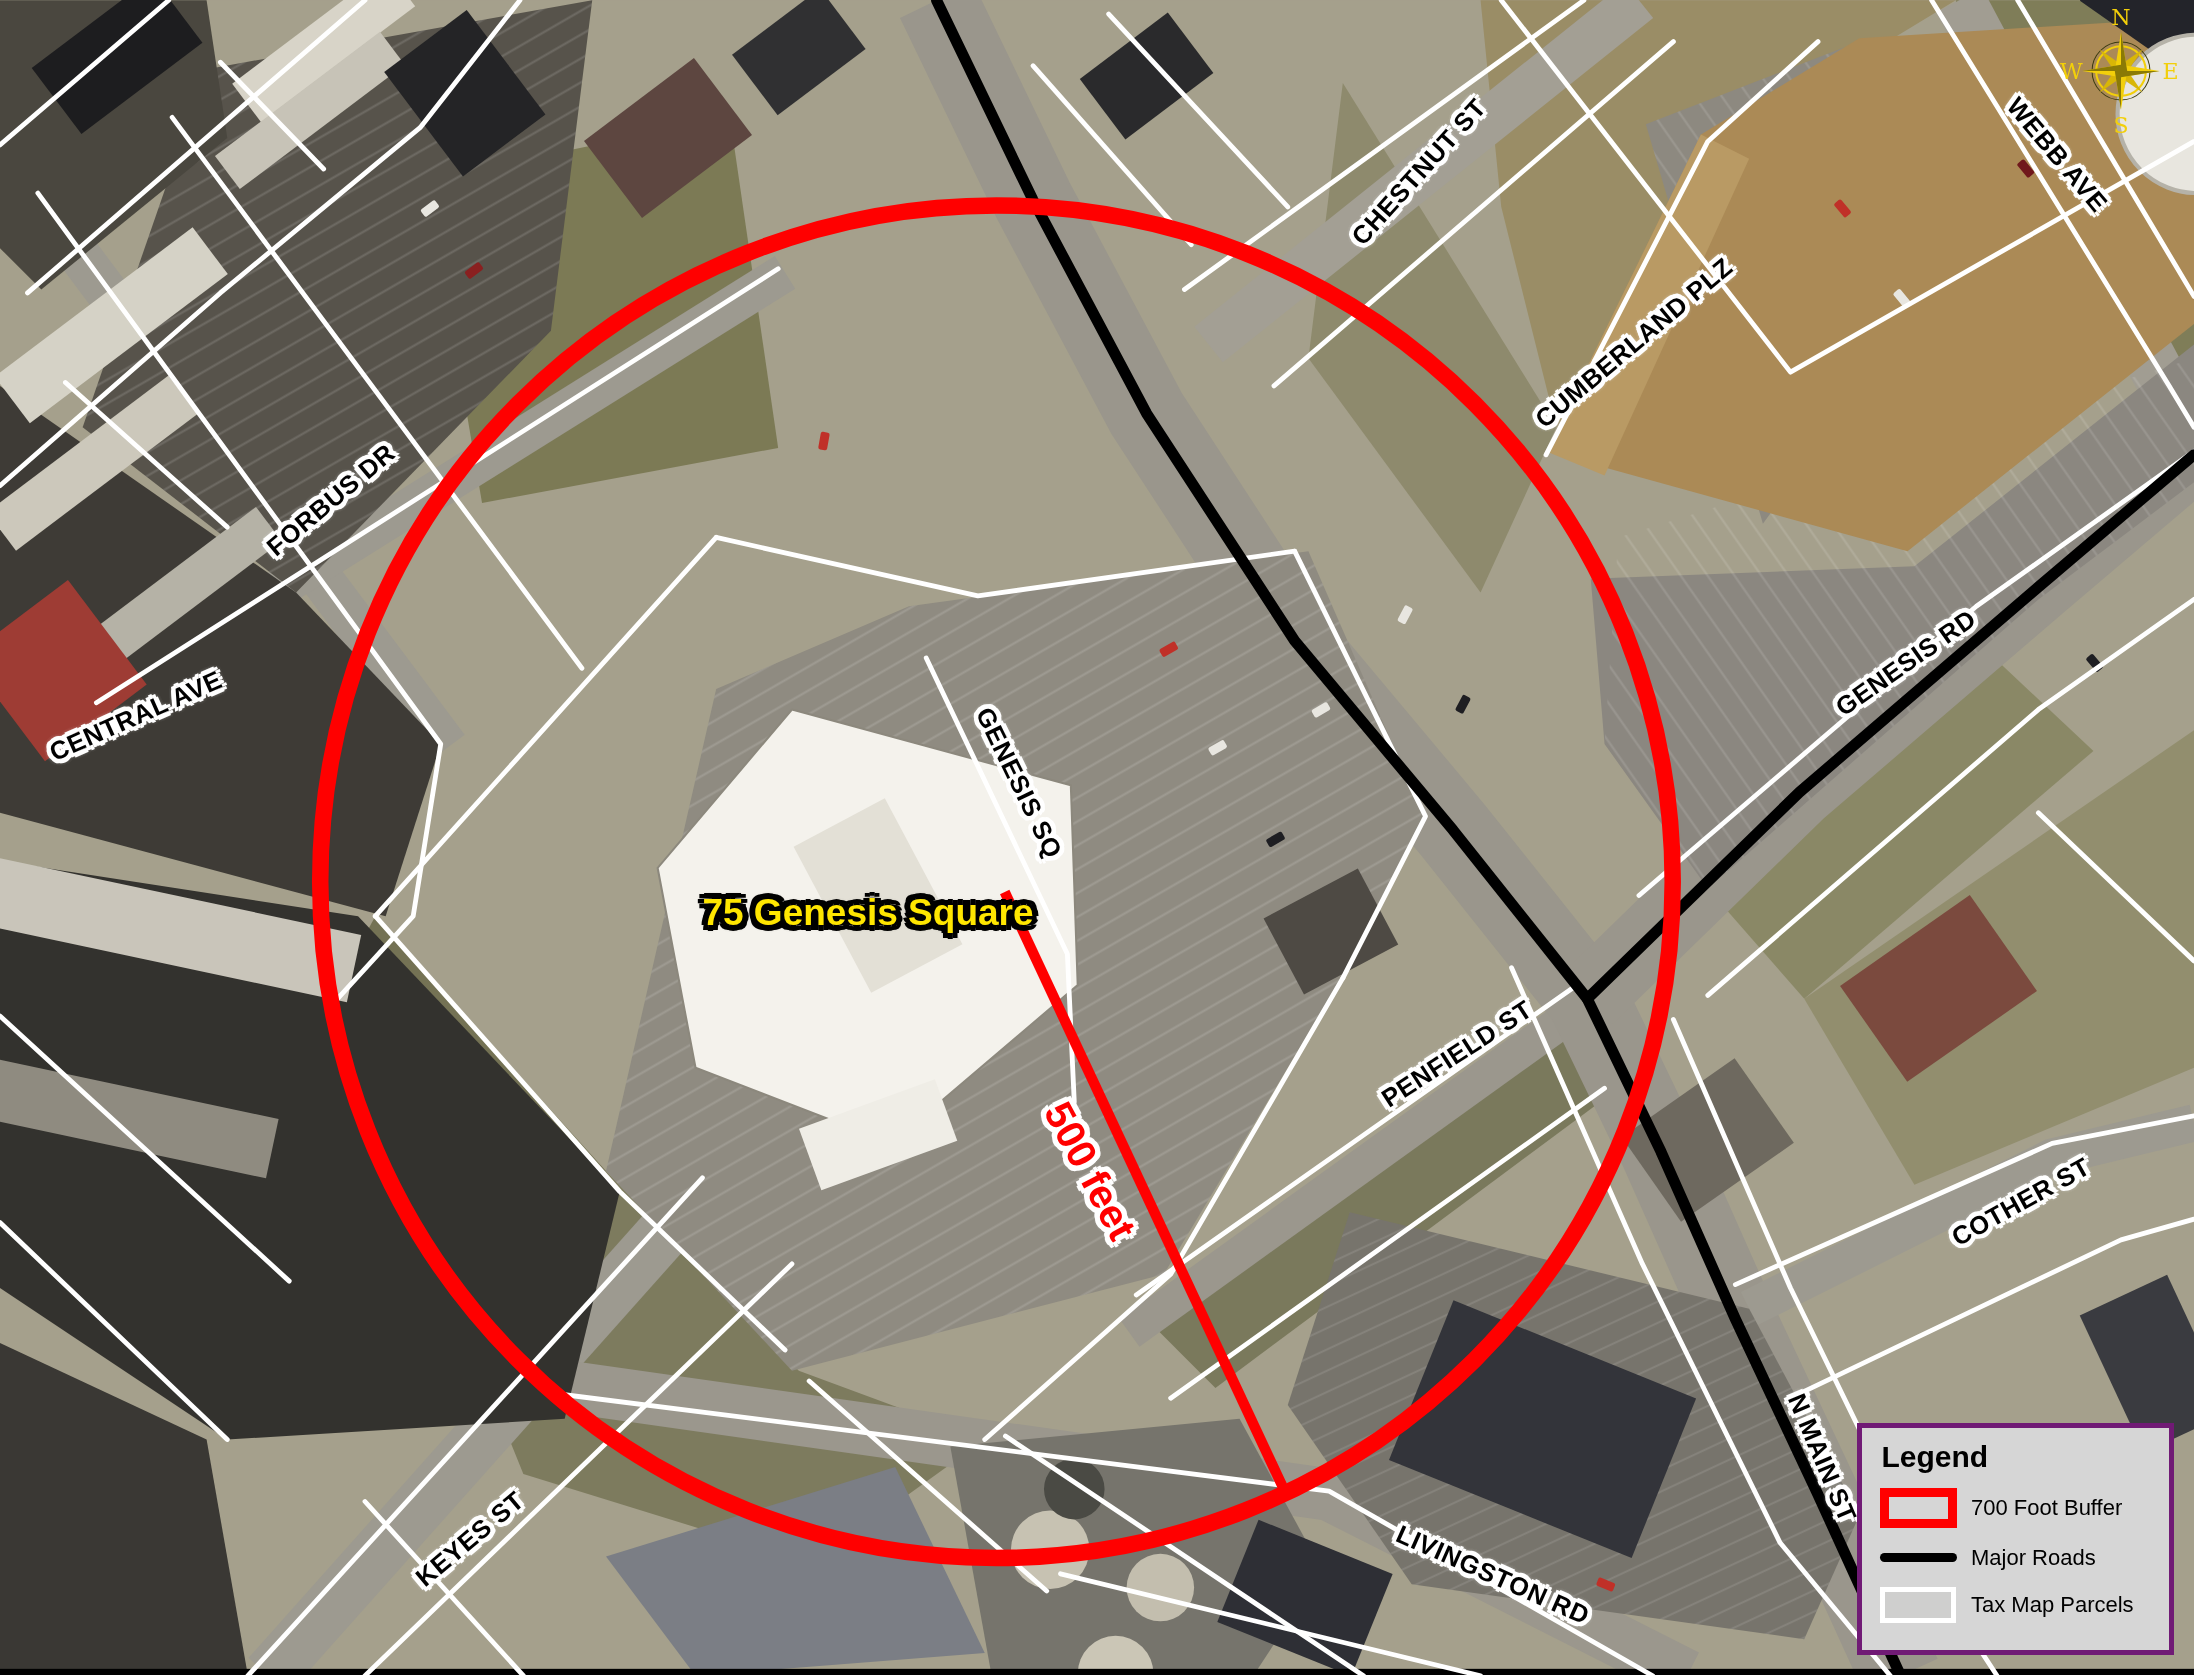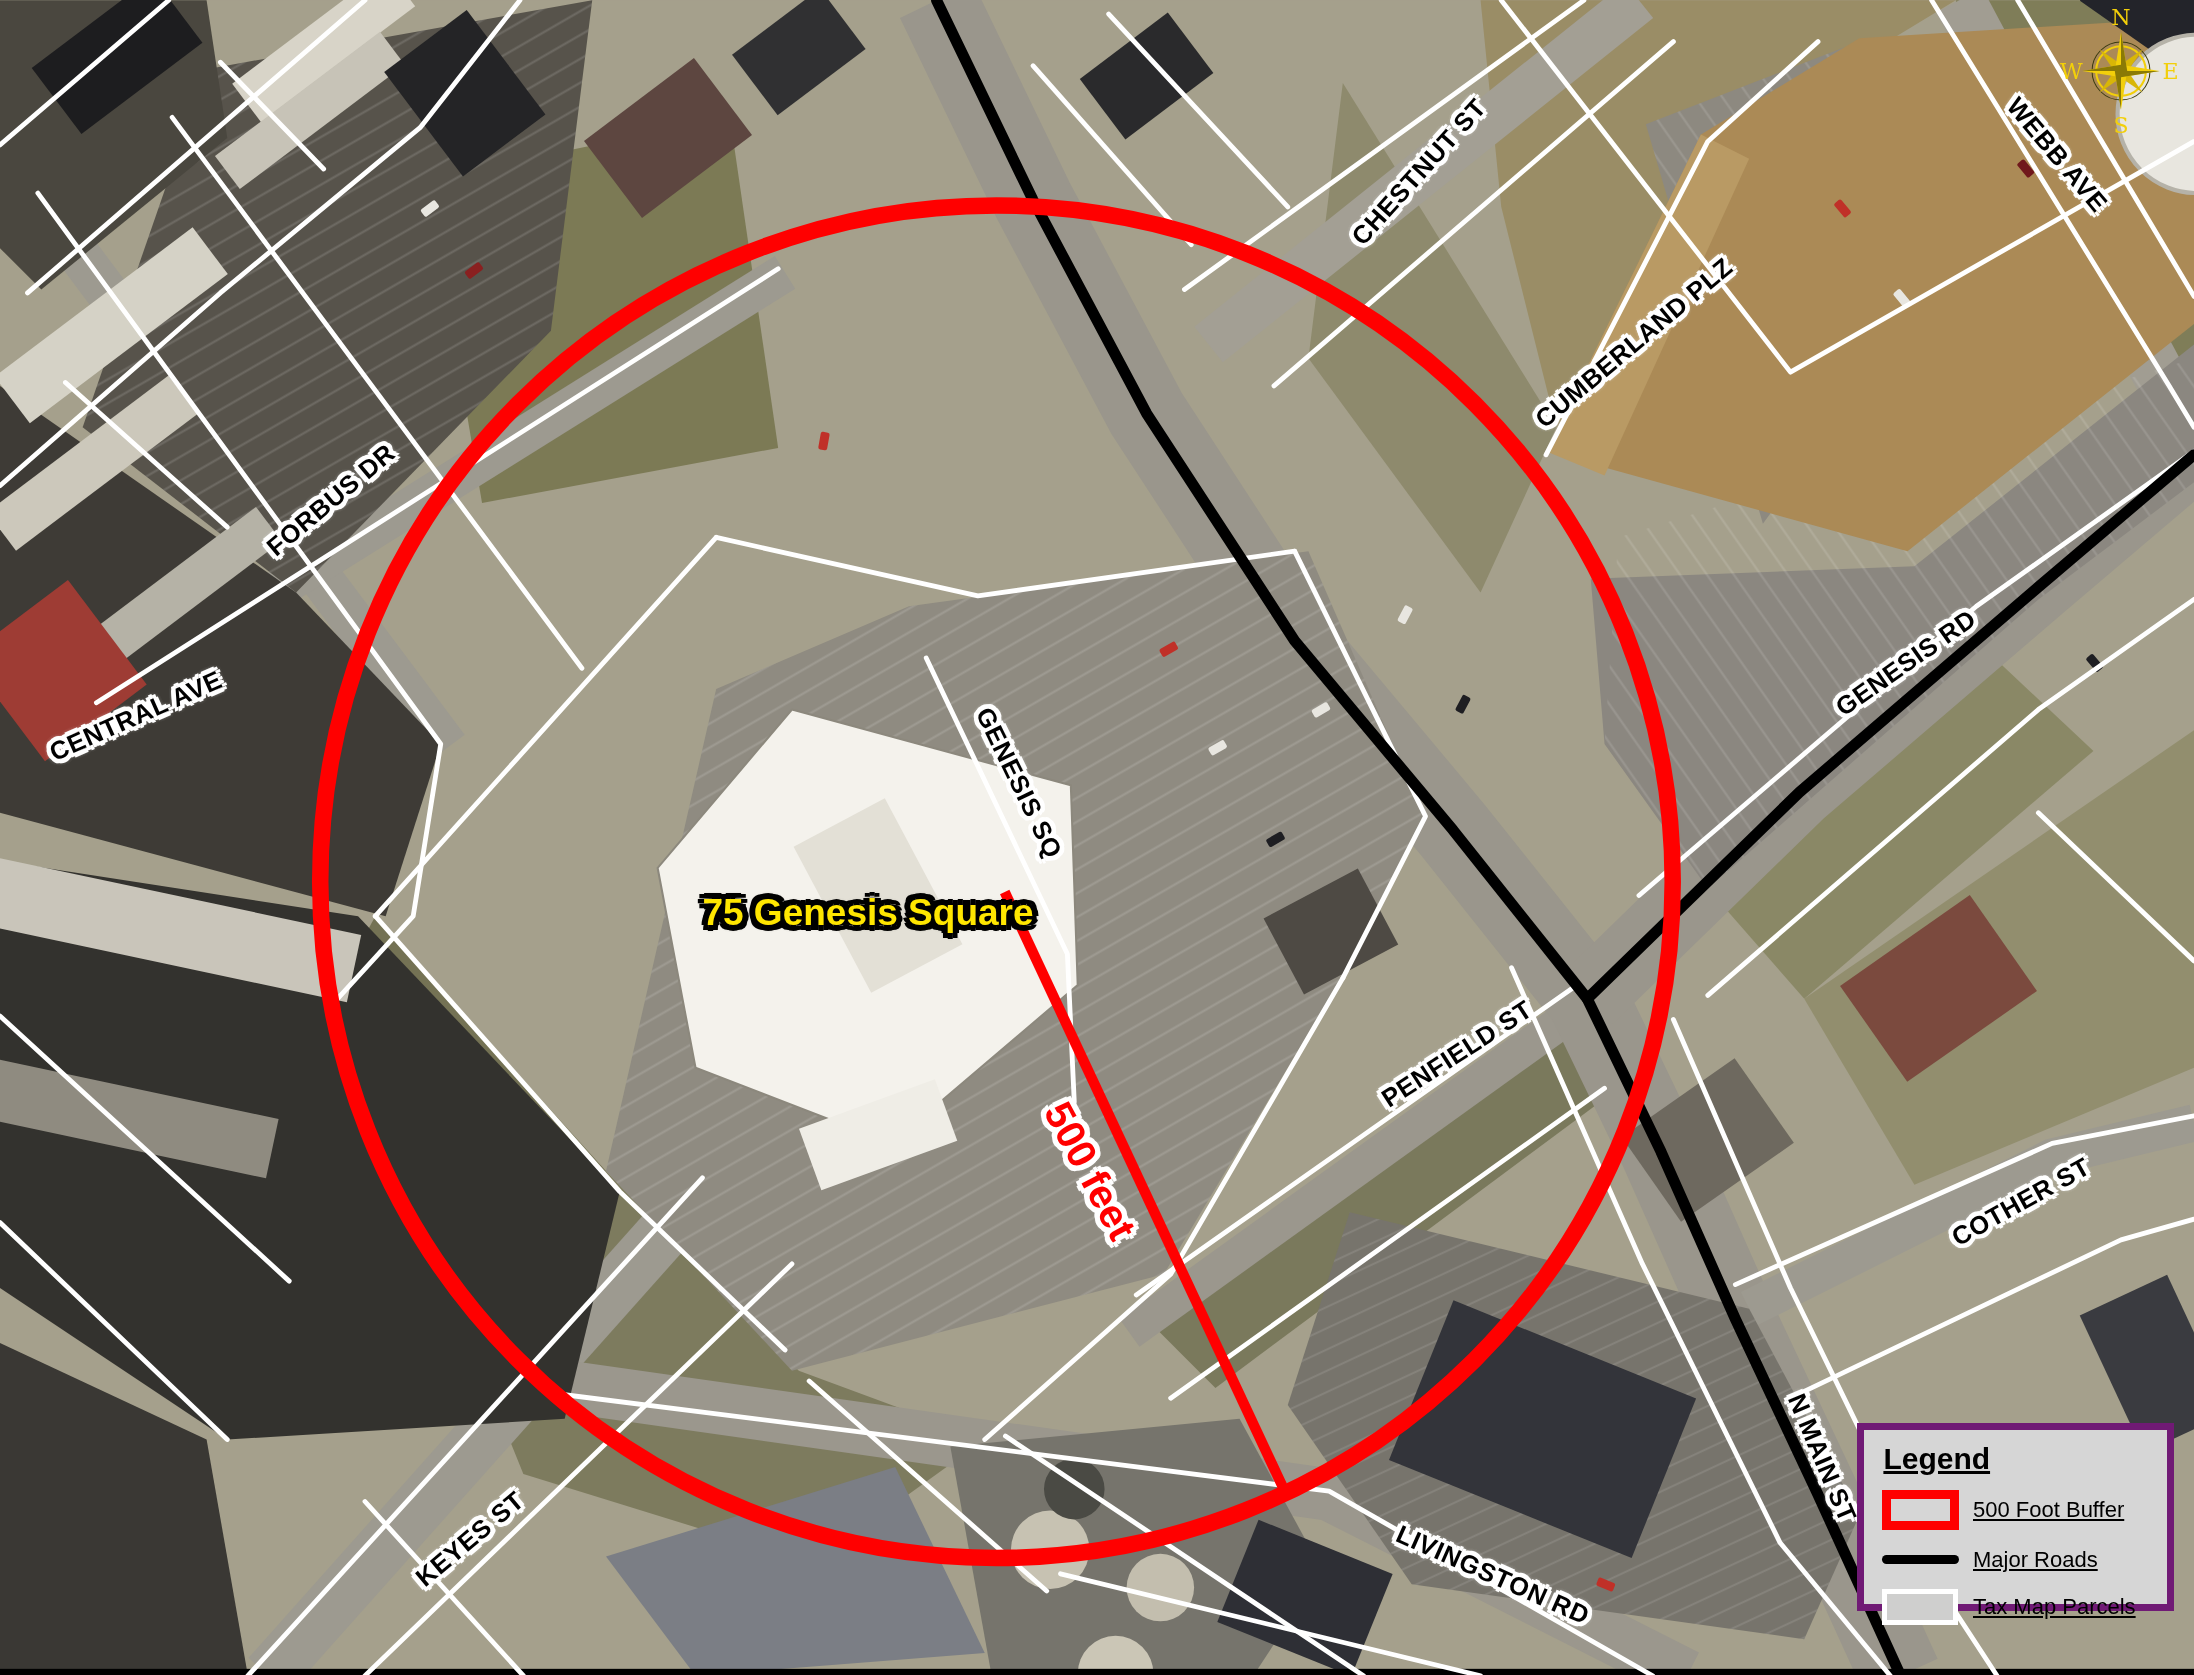--- a/index.html
+++ b/index.html
@@ -39,26 +39,25 @@
     color:#ff0000;
     white-space:nowrap;
     text-shadow:
       -4.1px -4.1px 0 #fff, 4.1px -4.1px 0 #fff, -4.1px 4.1px 0 #fff, 4.1px 4.1px 0 #fff,
       -5.5px 0 0 #fff, 5.5px 0 0 #fff, 0 -5.5px 0 #fff, 0 5.5px 0 #fff,
       0 0 6.9px #fff, 0 0 6.9px #fff;
   }
   #legend-box{
     position:absolute;
     left:1857px;top:1423px;
-    width:317px;height:188px;
+    width:317px;height:232px;
     box-sizing:border-box;
     background:#d6d6d6;
-    border:7px solid #701a75;
+    border:5px solid #701a75;
     padding:12.4px 18px 0 18px;
-    text-decoration:underline;
   }
   #legend-title{
     font:700 30px "Liberation Sans",sans-serif;
     color:#000;
     margin:0 0 13.8px 1.4px;
   }
   .legend-row{display:flex;align-items:center;margin-bottom:16.5px;}
   .legend-swatch-cell{width:91px;flex:0 0 91px;display:flex;align-items:center;}
   .legend-label{font:400 22px "Liberation Sans",sans-serif;color:#000;}
   .swatch-buffer{width:77px;height:40px;box-sizing:border-box;border:9px solid #ff0000;}
@@ -287,21 +286,21 @@
       <text x="-72" y="11" text-anchor="middle" font-family="DejaVu Serif, serif" font-size="32" fill="#f2cf0a">W</text>
     </g>
   </svg>
 
   <div id="legend-box">
     <div id="legend-title">Legend</div>
     <div class="legend-row">
       <div class="legend-swatch-cell">
           <div class="swatch-buffer"></div>
         </div>
-      <div class="legend-label">500 Foot Buffer</div>
+      <div class="legend-label">700 Foot Buffer</div>
     </div>
     <div class="legend-row">
       <div class="legend-swatch-cell">
           <div class="swatch-road"></div>
         </div>
       <div class="legend-label">Major Roads</div>
     </div>
     <div class="legend-row">
       <div class="legend-swatch-cell">
           <div class="swatch-parcel"></div>

